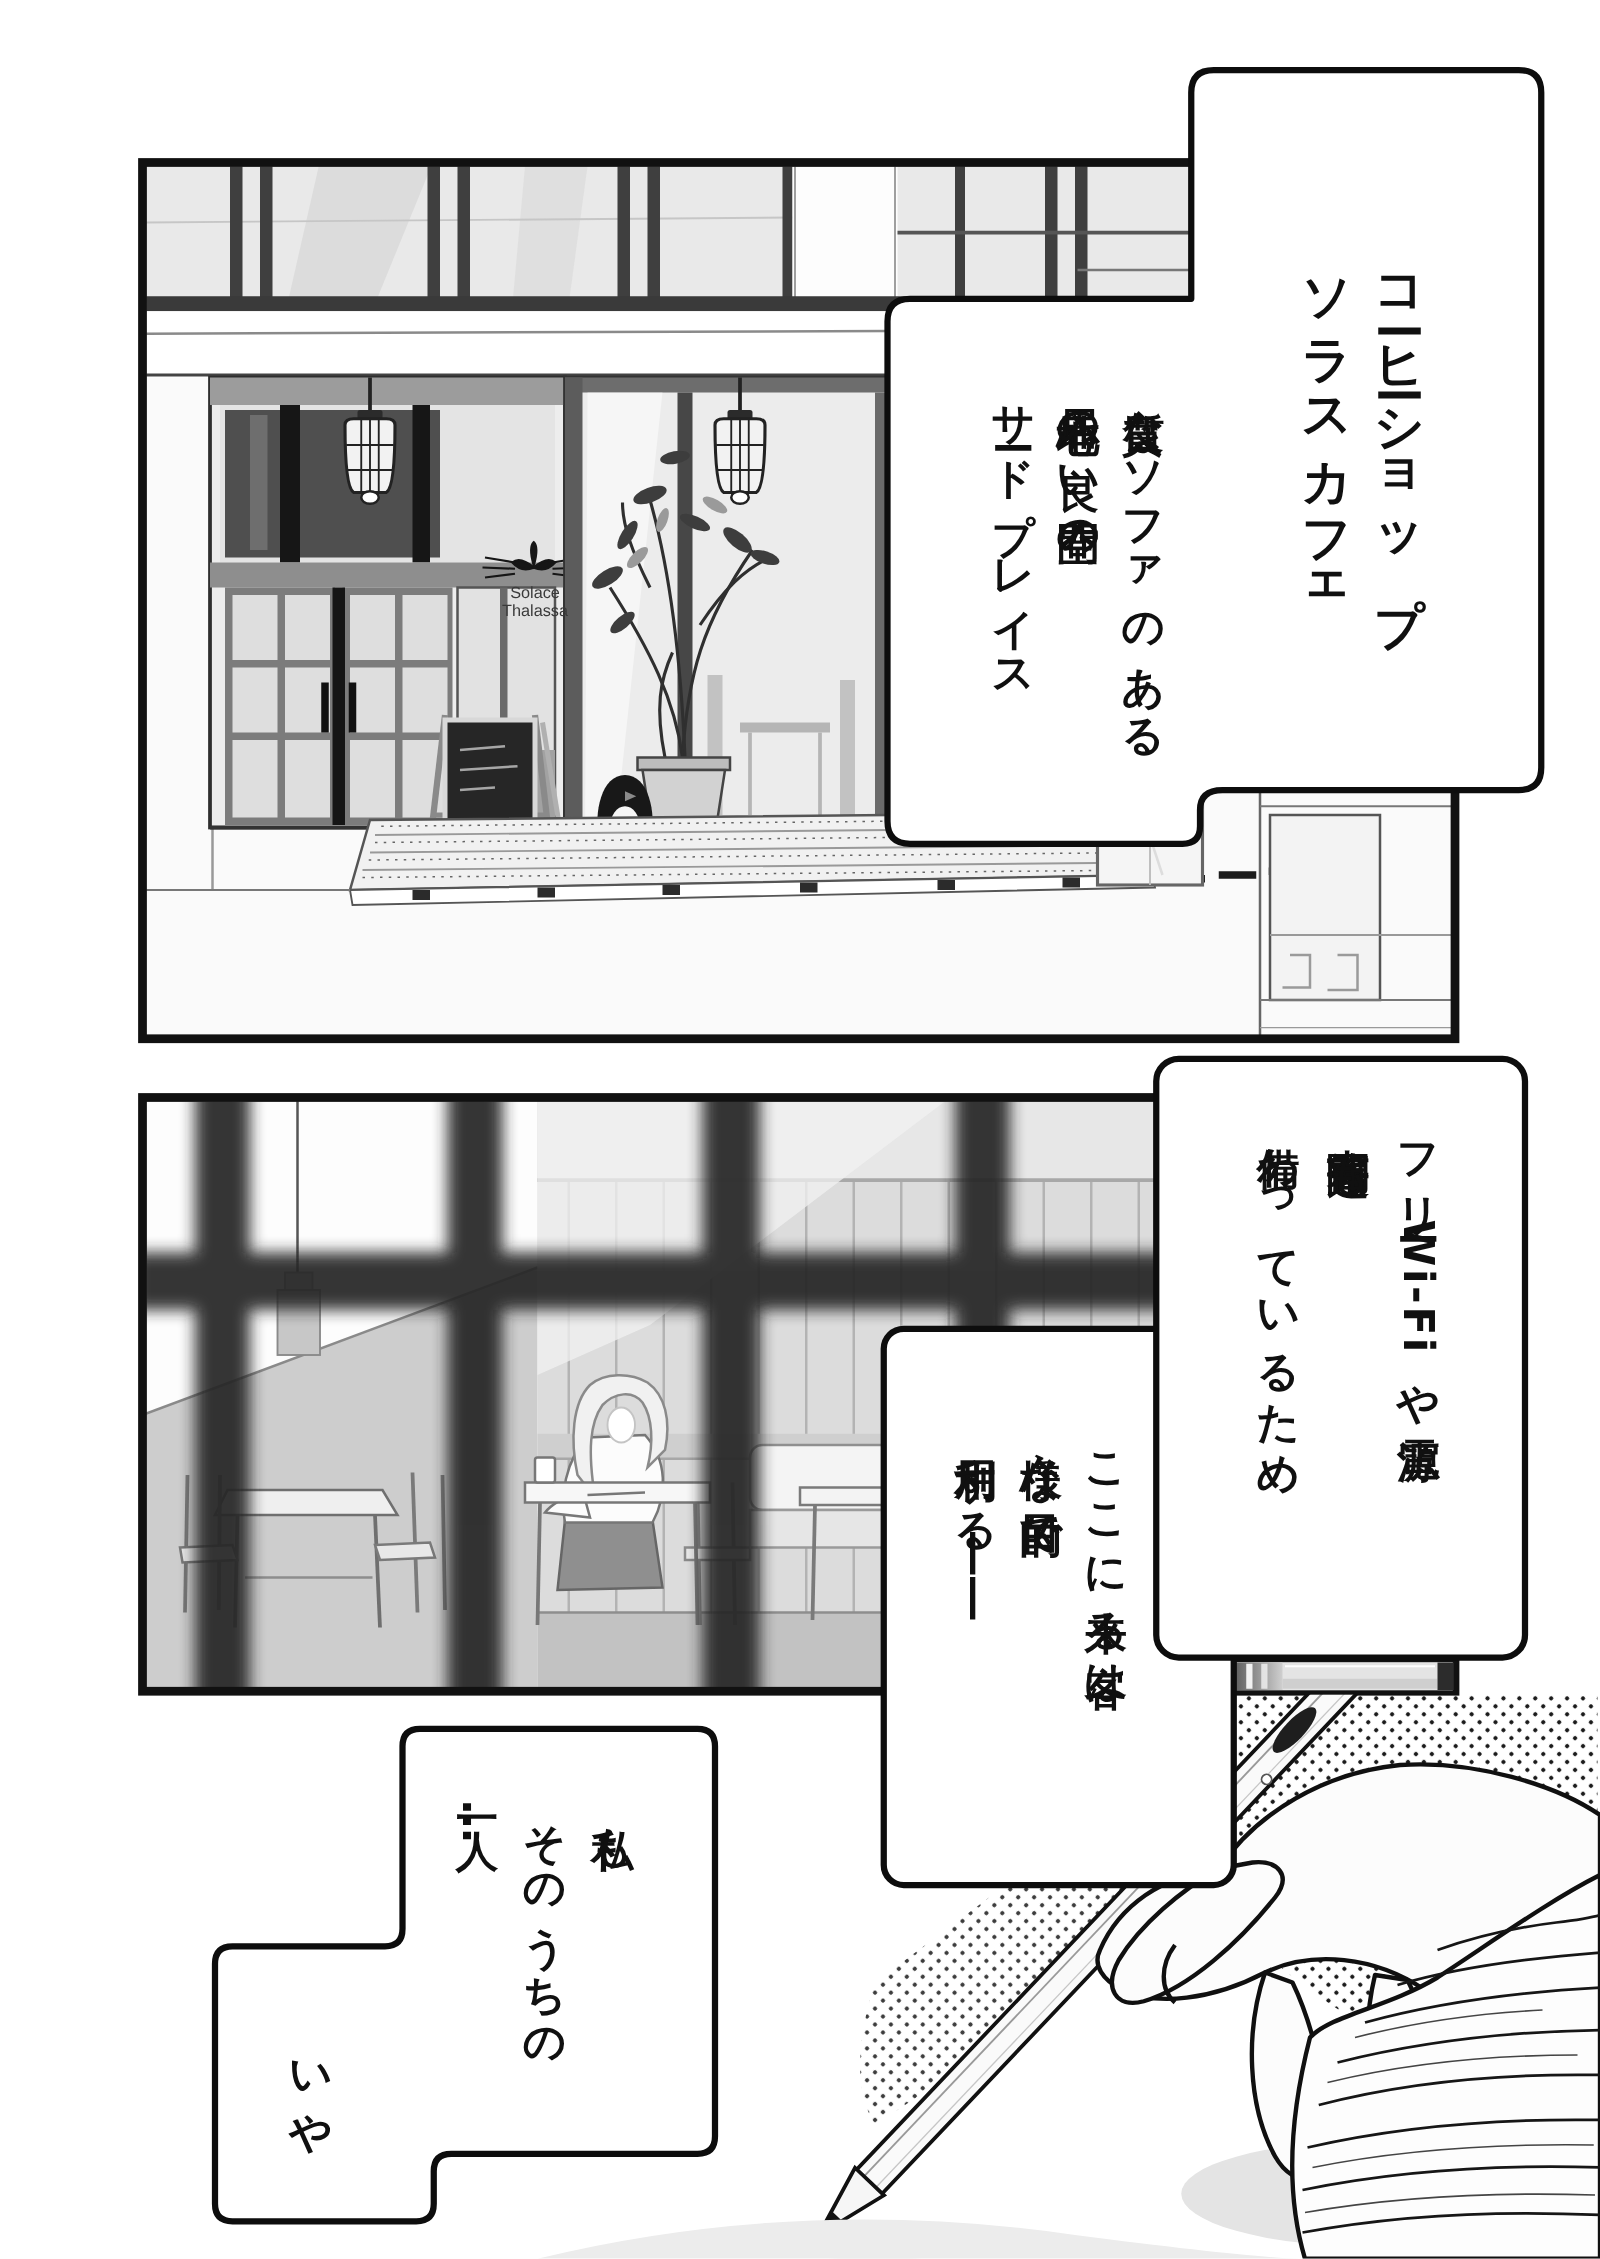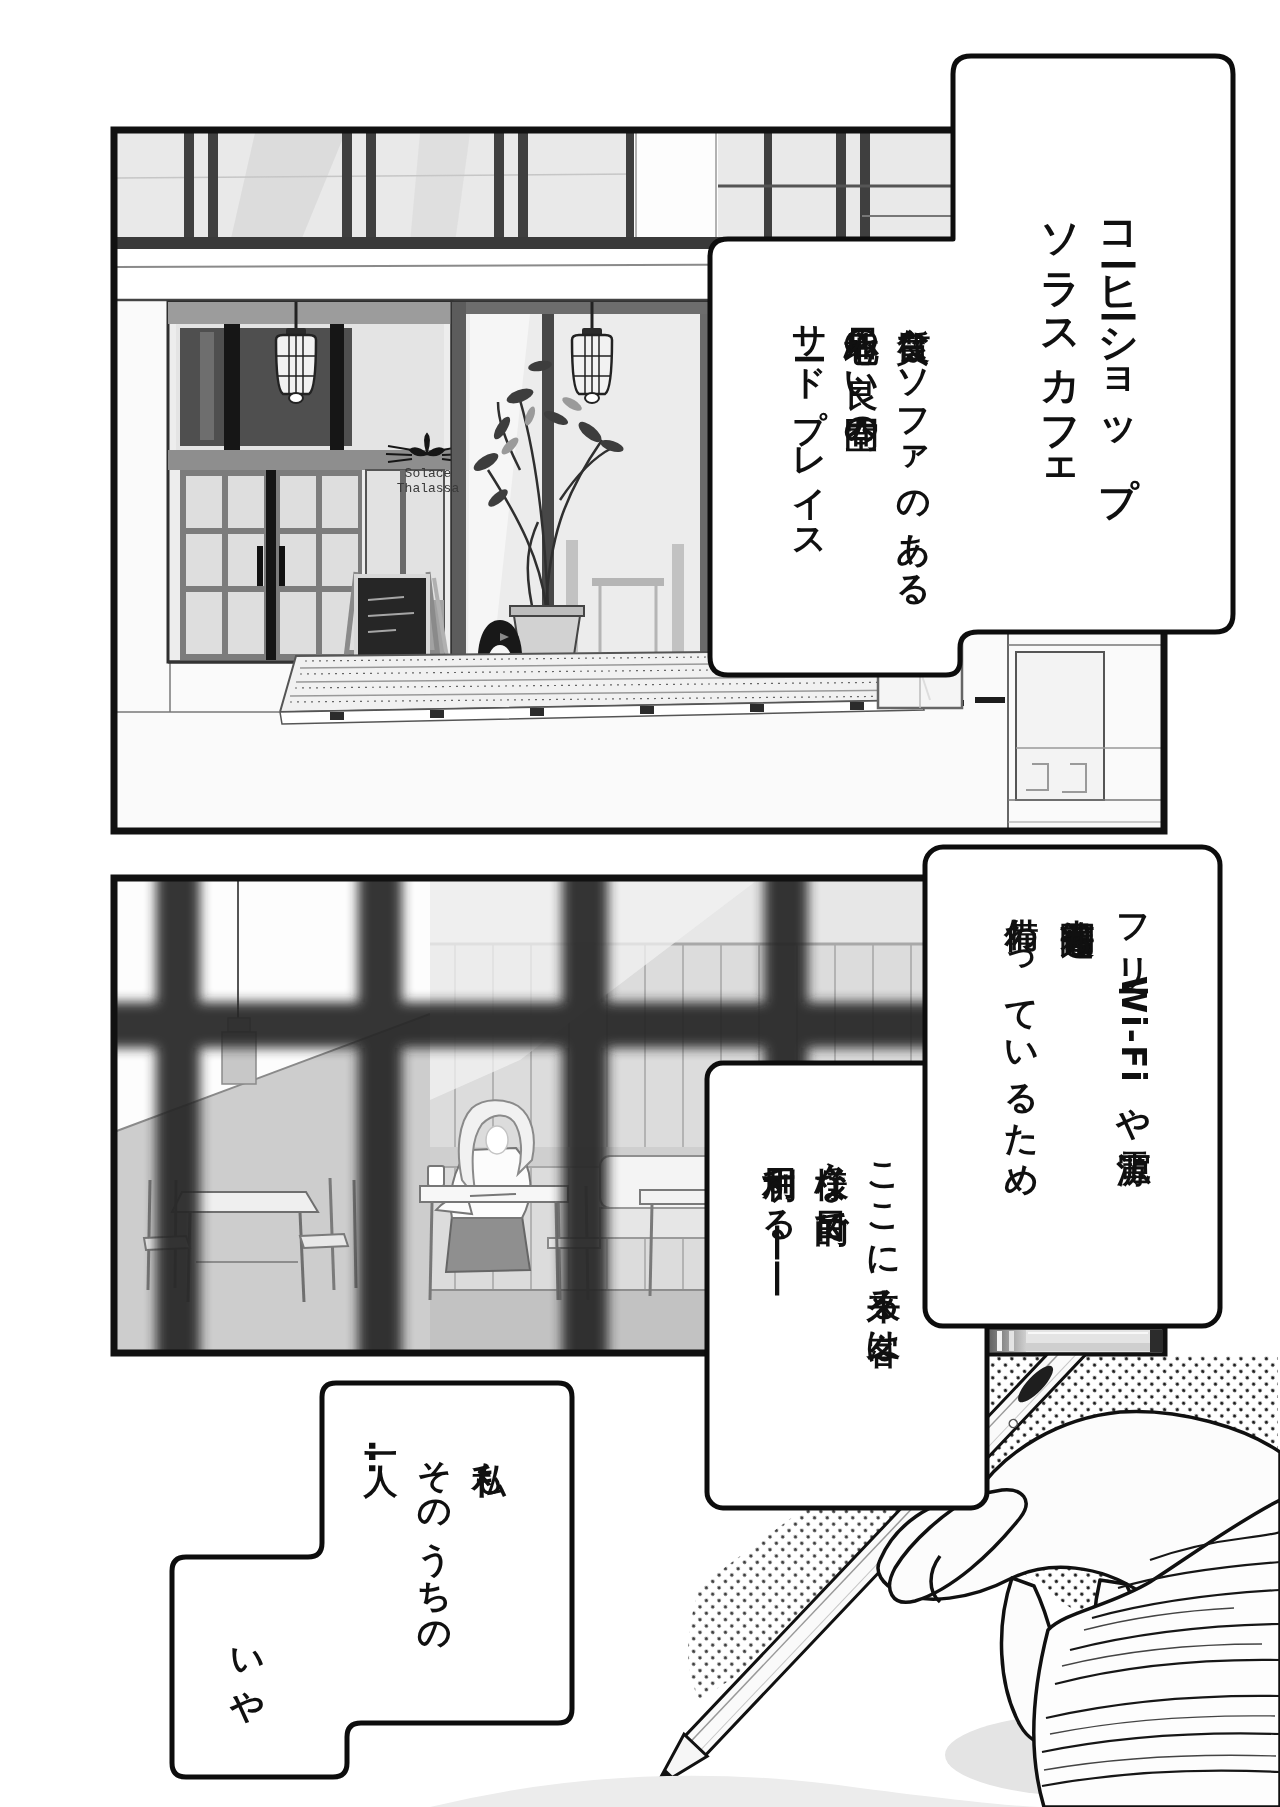--- a/index.html
+++ b/index.html
@@ -16,21 +16,21 @@
   }
   .vtext p{margin:0;padding:0;}
   .t-cafe   {top:196px;right:132px;font-size:40px;line-height:58px;letter-spacing:3px;height:390px;}
   .t-space  {top:300px;right:340px;font-size:34px;line-height:52px;letter-spacing:2px;height:350px;}
   .t-amen   {top:892px;right:118px;font-size:34px;line-height:56px;letter-spacing:2px;height:400px;}
   .t-cust   {top:1140px;right:370px;font-size:34px;line-height:52px;letter-spacing:2px;height:340px;}
   .t-mono   {top:1436px;right:764px;font-size:34px;line-height:54px;letter-spacing:2px;height:265px;}
   .t-iya    {top:1626px;right:1006px;font-size:34px;line-height:52px;letter-spacing:2px;height:120px;}
   .sign-text{
     position:absolute;z-index:1;left:388px;top:466px;width:80px;text-align:center;
-    font-family:Liberation Mono, monospace;font-size:13px;line-height:15px;color:#3a3a3a;
+    font-family:Liberation Sans, sans-serif;font-size:13px;line-height:15px;color:#3a3a3a;
   }
 </style>
 </head>
 <body>
 
 <div class="page">
 
   <svg class="art" width="1280" height="1807" viewBox="0 0 1280 1807">
     <defs>
       <pattern id="dots" width="9" height="9" patternUnits="userSpaceOnUse" patternTransform="rotate(45)">

